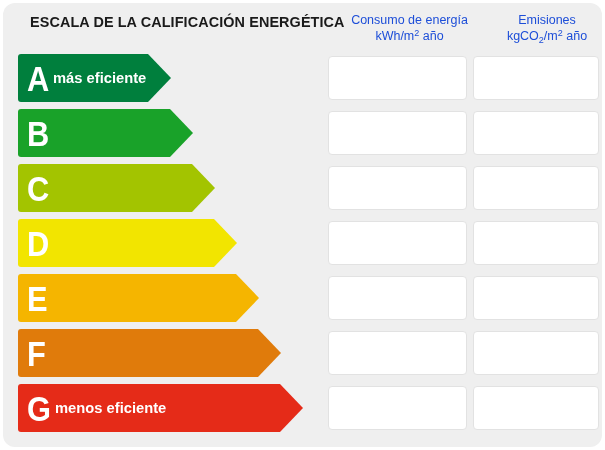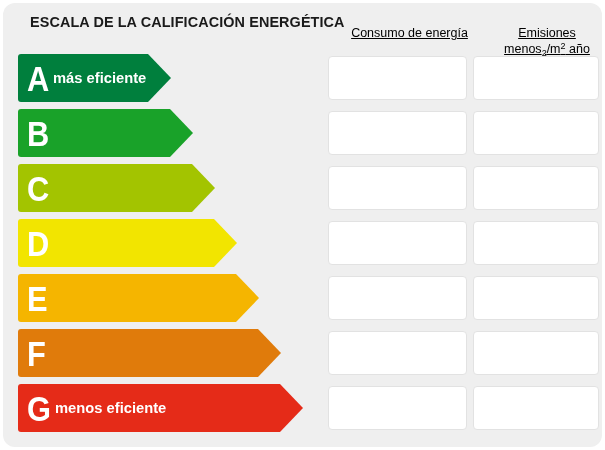--- a/index.html
+++ b/index.html
@@ -41,27 +41,26 @@
     font-size: 15.5px;
     font-weight: bold;
     color: #1a1a1a;
     letter-spacing: 0.1px;
     transform: scaleX(0.93);
     transform-origin: left center;
     white-space: nowrap;
   }
   .col-header {
     position: absolute;
-    top: 23px;
+    top: 10px;
     text-align: center;
-    color: #000000;
+    color: #1d4ed8;
     font-size: 12.5px;
     line-height: 15.5px;
     white-space: nowrap;
-    text-decoration: underline;
   }
   .col-header .l2 { display: block; }
   #col-header-consumo { left: 323px; width: 143px; }
   #col-header-emisiones { left: 468px; width: 128px; text-align: center; }
   sub.co2 {
     font-size: 9px;
     vertical-align: -0.28em;
     line-height: 0;
   }
   sup.sq {
@@ -156,25 +155,26 @@
 </head>
 <body>
 
 <div id="label-panel">
 
   <div id="header">
     <div id="scale-title">ESCALA DE LA CALIFICACIÓN ENERGÉTICA</div>
 
     <div id="col-header-consumo" class="col-header">
       <span>Consumo de energía</span>
+      <span class="l2"><span>kWh/m</span><sup class="sq">2</sup><span> año</span></span>
     </div>
 
     <div id="col-header-emisiones" class="col-header">
       <span>Emisiones</span>
-      <span class="l2"><span>menos</span><sub class="co2">2</sub><span>/m</span><sup class="sq">2</sup><span> año</span></span>
+      <span class="l2"><span>kgCO</span><sub class="co2">2</sub><span>/m</span><sup class="sq">2</sup><span> año</span></span>
     </div>
   </div>
 
   <div id="rows-container">
       <div class="rating-row" style="top: 51px; width: 599px;">
         <div class="band" style="width: 130px;">
           <div class="band-body" style="background: rgb(0, 127, 61);"></div>
           <div class="band-tip" style="border-left: 23px solid rgb(0, 127, 61);"></div>
           <div class="band-text">
             <span class="band-letter">A</span>

